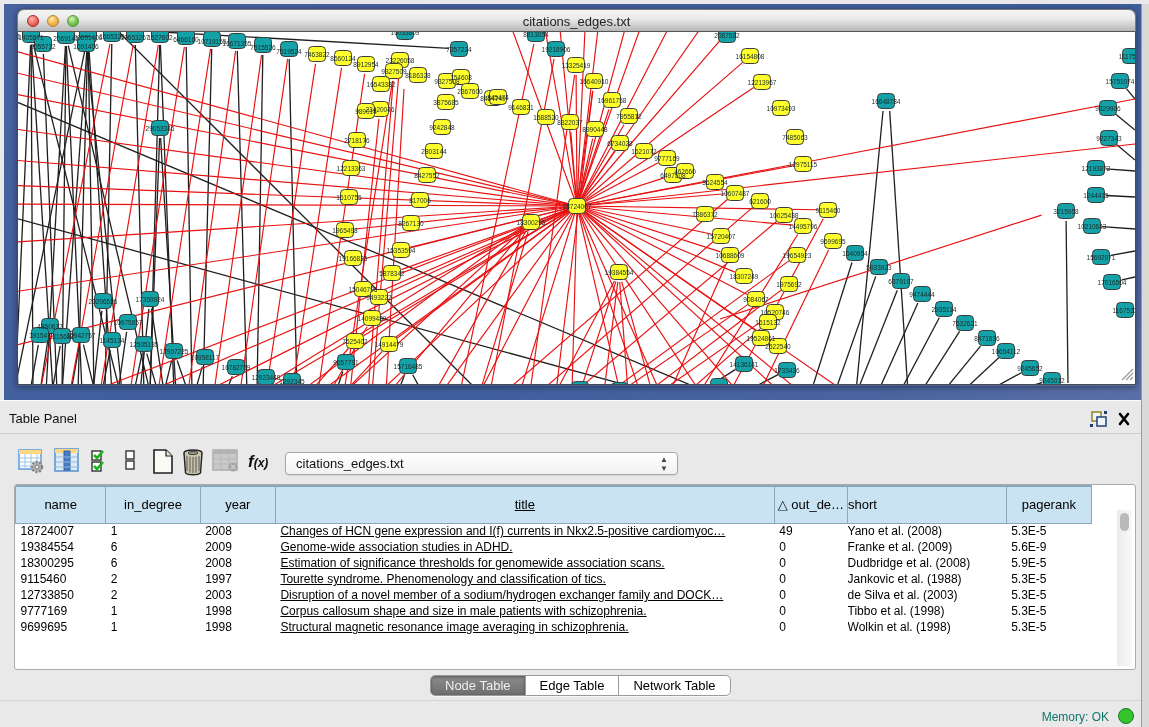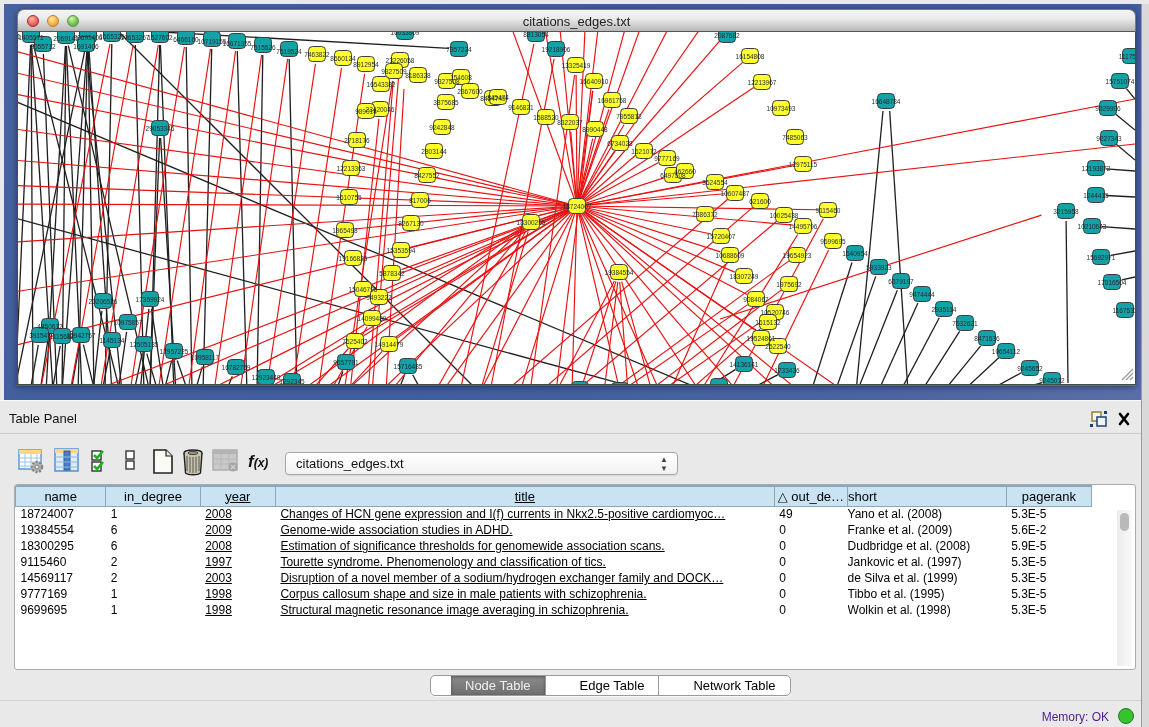--- a/index.html
+++ b/index.html
@@ -50,43 +50,43 @@
   font-size:13px; color:#111; line-height:21px; padding-left:10px;
   box-shadow:0 1px 1px rgba(0,0,0,.08); }
 #combo .arr { position:absolute; right:6px; top:0; width:14px; height:21px;
   font-size:8px; color:#444; line-height:9px; padding-top:2px; text-align:center; }
 
 
 #tblbox { position:absolute; left:14px; top:84px; width:1122px; height:186px;
   background:#fff; border:1px solid #ababab; border-radius:3px; overflow:hidden; }
 table { border-collapse:collapse; table-layout:fixed; width:1077px; font-size:12px; }
 th { background:#c9e3f3; border:1px solid #89a8bd; border-top:2px solid #89a8bd;
-  font-weight:normal; font-size:13px; color:#000; height:20px; padding:0; }
+  font-weight:normal; font-size:13px; color:#000; height:37px; padding:0; }
 td { height:16px; padding:0 0 0 5px; color:#000; white-space:nowrap; overflow:hidden;
   font-size:12px; }
-.c1 { width:90px; } .c2 { width:94px; } .c3 { width:75px;text-decoration:underline; } .c4 { width:497px;text-decoration:underline; }
+.c1 { width:90px; } .c2 { width:94px; } .c3 { width:75px; } .c4 { width:497px;text-decoration:underline; }
 .c5 { width:73px; } .c6 { width:158px; text-align:left; padding:0;} .c7 { width:85px; }
 #vscroll { position:absolute; right:3px; top:25px; width:15px; height:156px;
   background:linear-gradient(90deg,#ececec,#f8f8f8); }
 #vthumb { position:absolute; left:3px; top:3px; width:9px; height:18px;
   background:#b9b9b9; border-radius:5px; }
 
 
 #tabs { position:absolute; left:430px; top:275px; height:21px; display:flex;
   border:1px solid #9a9a9a; border-radius:5px; overflow:hidden;
   background:#fff; box-shadow:0 1px 0 rgba(255,255,255,.7); }
-.tab { font-size:13px; line-height:19px; padding:0 14px; color:#000; border-right:1px solid #9a9a9a;margin-left:20px; }
+.tab { font-size:13px; line-height:19px; padding:0 14px; color:#000; border-right:1px solid #9a9a9a; }
 .tab.sel { background:linear-gradient(#8b8b8b,#6f6f6f); color:#efefef;
   box-shadow:inset 0 1px 3px rgba(0,0,0,.4); }
 .tab:last-child { border-right:none; }
 
 
 #status { position:absolute; left:0; top:300px; width:100%; height:27px;
   border-top:1px solid #d4d4d4; }
-#mem { position:absolute; right:32px; top:9px; font-size:12px; color:#4c1d95; }
+#mem { position:absolute; right:32px; top:9px; font-size:12px; color:#0f766e; }
 #memdot { position:absolute; right:7px; top:7px; width:16px; height:16px; border-radius:50%;
   background:#35c42c; border:1.5px solid #1e7a1e; }
 </style>
 </head>
 <body>
 <div id="stage">
   <div id="desktop"></div>
   <div id="topstrip"></div>
   <div id="leftstrip"></div>
 
@@ -673,56 +673,56 @@
               <td class="c6">Yano et al. (2008)</td>
               <td class="c7">5.3E‑5</td>
             </tr>
 <tr>
               <td class="c1">19384554</td>
               <td class="c2">6</td>
               <td class="c3">2009</td>
               <td class="c4">Genome‑wide association studies in ADHD.</td>
               <td class="c5">0</td>
               <td class="c6">Franke et al. (2009)</td>
-              <td class="c7">5.6E‑2</td>
+              <td class="c7">5.6E‑9</td>
             </tr>
 <tr>
               <td class="c1">18300295</td>
               <td class="c2">6</td>
               <td class="c3">2008</td>
               <td class="c4">Estimation of significance thresholds for genomewide association scans.</td>
               <td class="c5">0</td>
               <td class="c6">Dudbridge et al. (2008)</td>
               <td class="c7">5.9E‑5</td>
             </tr>
 <tr>
               <td class="c1">9115460</td>
               <td class="c2">2</td>
               <td class="c3">1997</td>
               <td class="c4">Tourette syndrome. Phenomenology and classification of tics.</td>
               <td class="c5">0</td>
-              <td class="c6">Jankovic et al. (1997)</td>
+              <td class="c6">Jankovic et al. (1988)</td>
               <td class="c7">5.3E‑5</td>
             </tr>
 <tr>
-              <td class="c1">14569117</td>
+              <td class="c1">12733850</td>
               <td class="c2">2</td>
               <td class="c3">2003</td>
               <td class="c4">Disruption of a novel member of a sodium/hydrogen exchanger family and DOCK…</td>
               <td class="c5">0</td>
-              <td class="c6">de Silva et al. (1999)</td>
+              <td class="c6">de Silva et al. (2003)</td>
               <td class="c7">5.3E‑5</td>
             </tr>
 <tr>
               <td class="c1">9777169</td>
               <td class="c2">1</td>
               <td class="c3">1998</td>
               <td class="c4">Corpus callosum shape and size in male patients with schizophrenia.</td>
               <td class="c5">0</td>
-              <td class="c6">Tibbo et al. (1995)</td>
+              <td class="c6">Tibbo et al. (1998)</td>
               <td class="c7">5.3E‑5</td>
             </tr>
 <tr>
               <td class="c1">9699695</td>
               <td class="c2">1</td>
               <td class="c3">1998</td>
               <td class="c4">Structural magnetic resonance image averaging in schizophrenia.</td>
               <td class="c5">0</td>
               <td class="c6">Wolkin et al. (1998)</td>
               <td class="c7">5.3E‑5</td>

